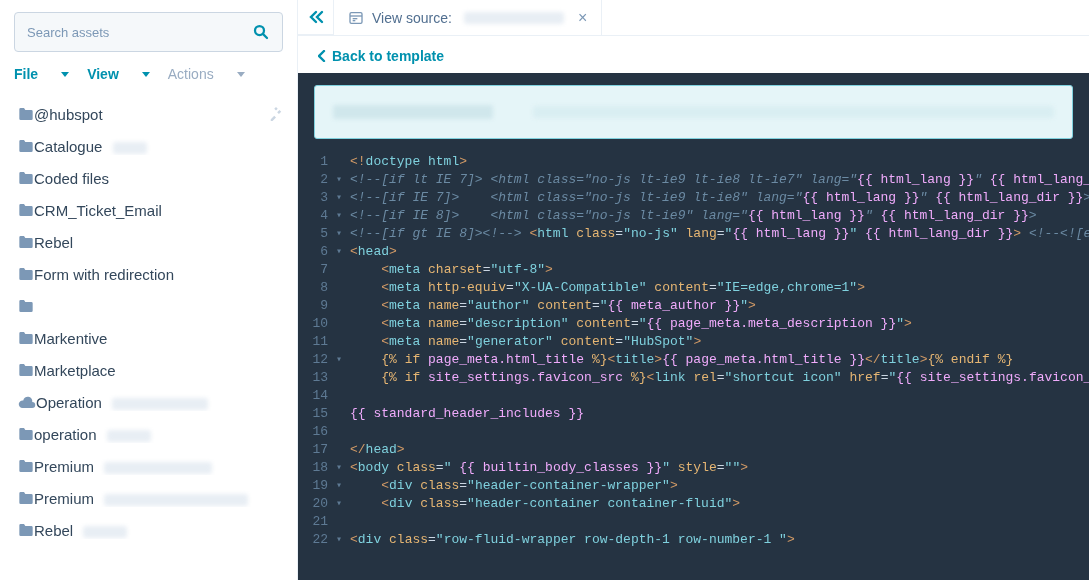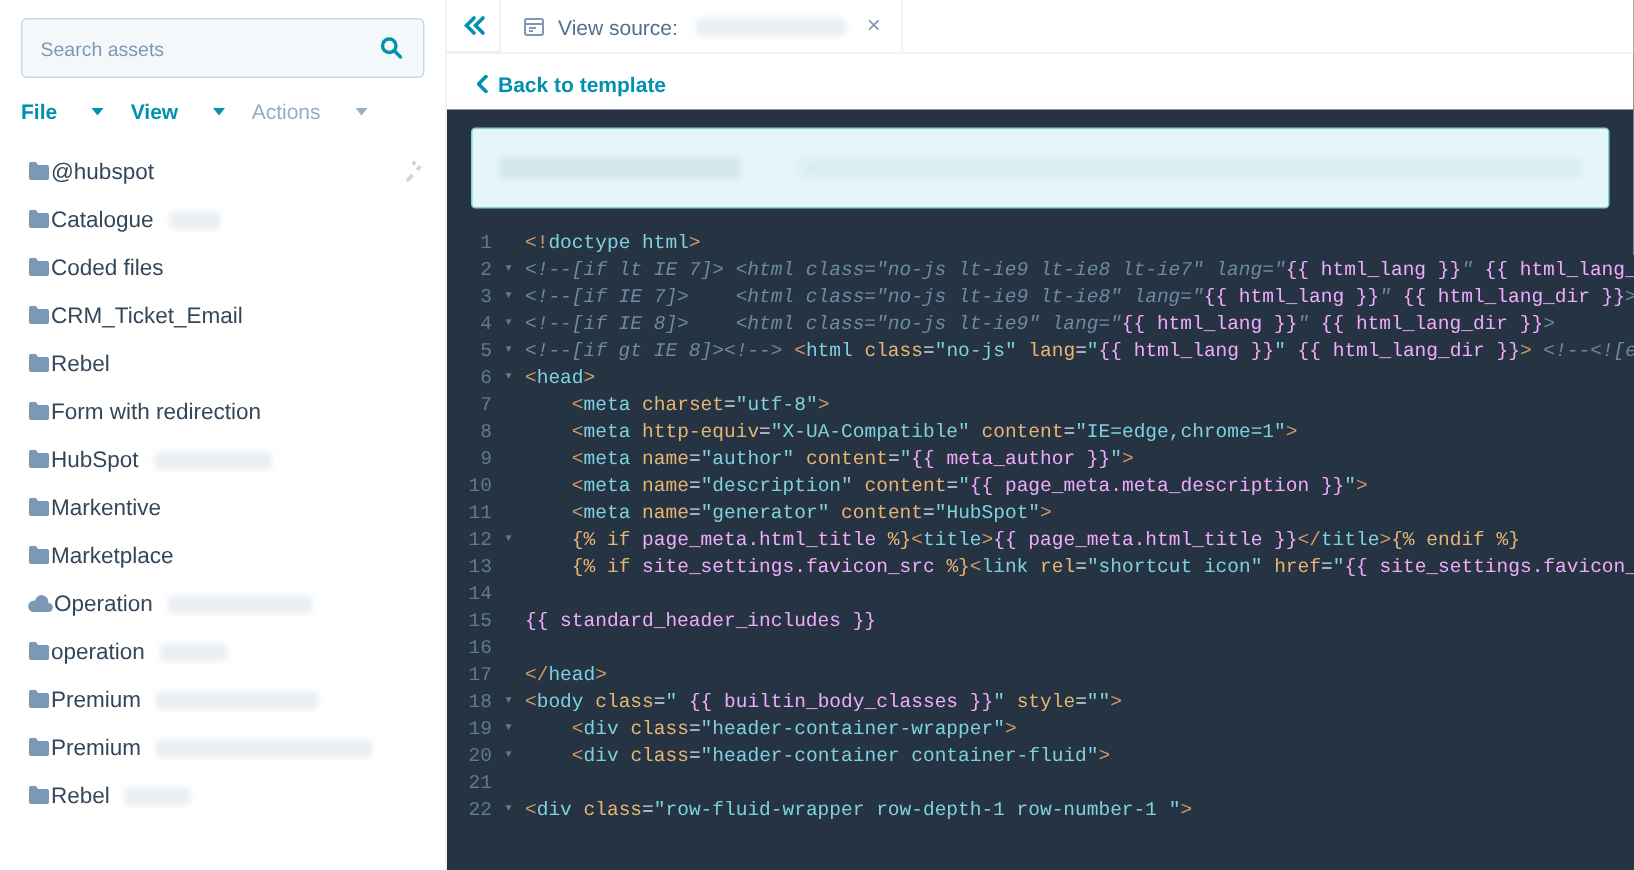--- a/index.html
+++ b/index.html
@@ -312,21 +312,20 @@
           </svg>
         </span>
         <span class="tree-label">Form with redirection</span>
       </div>
       <div class="tree-row">
         <span class="folder-icon">
           <svg width="16" height="14" viewBox="0 0 24 20" fill="currentColor">
             <path d="M2 3a2 2 0 0 1 2-2h5l2 3h9a2 2 0 0 1 2 2v11a2 2 0 0 1-2 2H4a2 2 0 0 1-2-2V3z"></path>
           </svg>
         </span>
-        <span class="tree-label">HubSpot <span class="blur-stub" style="width: 78px; margin-left: 6px;"></span></span>
       </div>
       <div class="tree-row">
         <span class="folder-icon">
           <svg width="16" height="14" viewBox="0 0 24 20" fill="currentColor">
             <path d="M2 3a2 2 0 0 1 2-2h5l2 3h9a2 2 0 0 1 2 2v11a2 2 0 0 1-2 2H4a2 2 0 0 1-2-2V3z"></path>
           </svg>
         </span>
         <span class="tree-label">Markentive</span>
       </div>
       <div class="tree-row">

